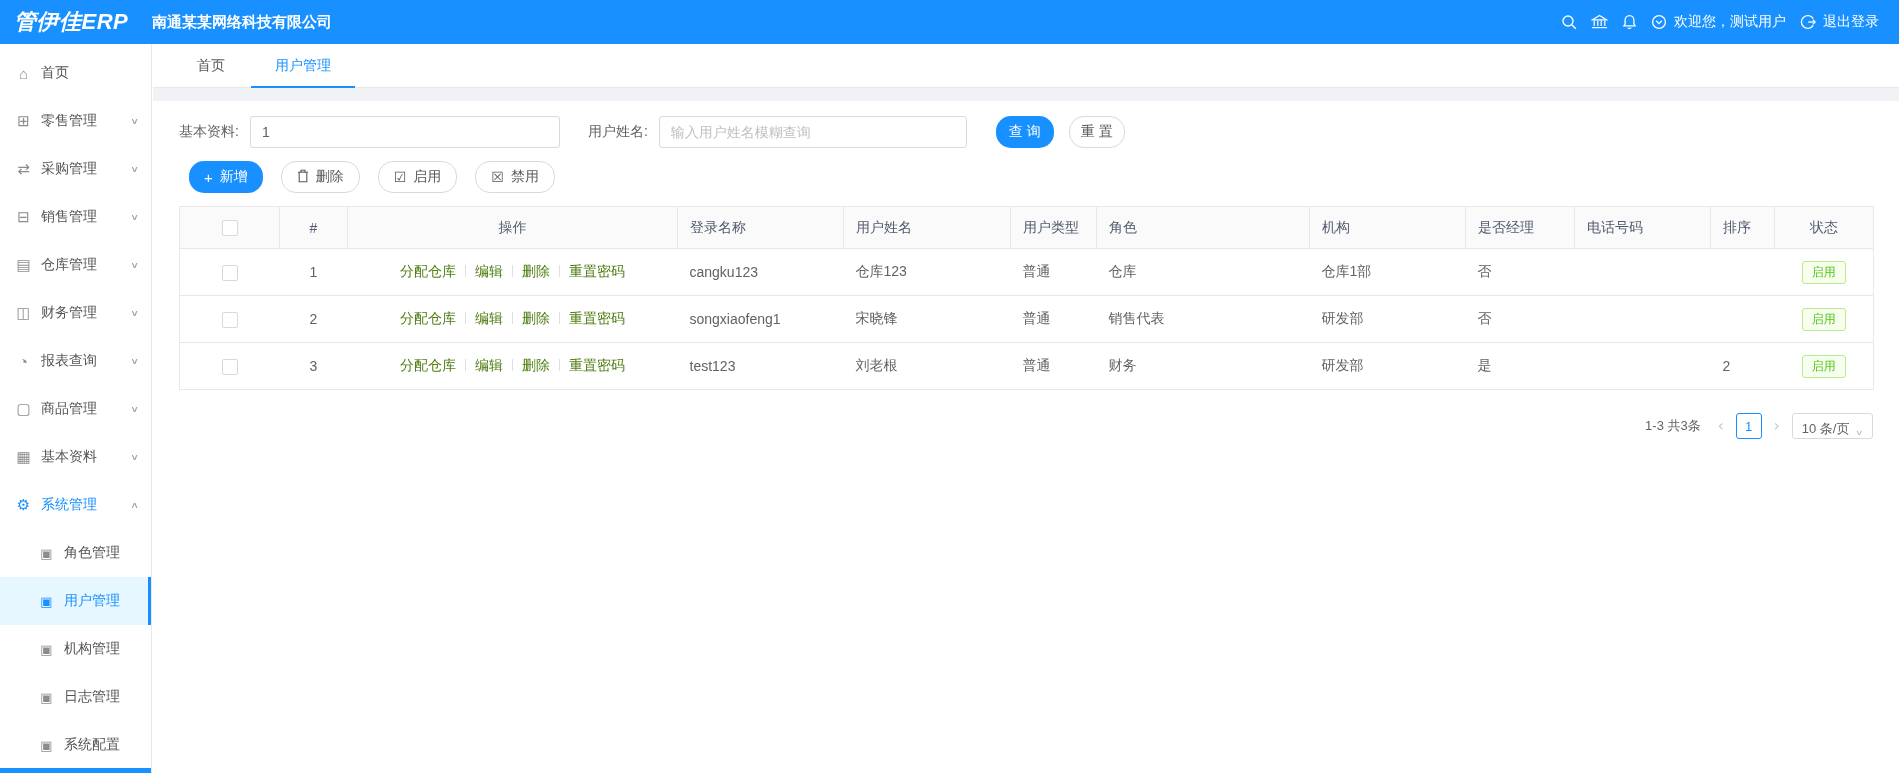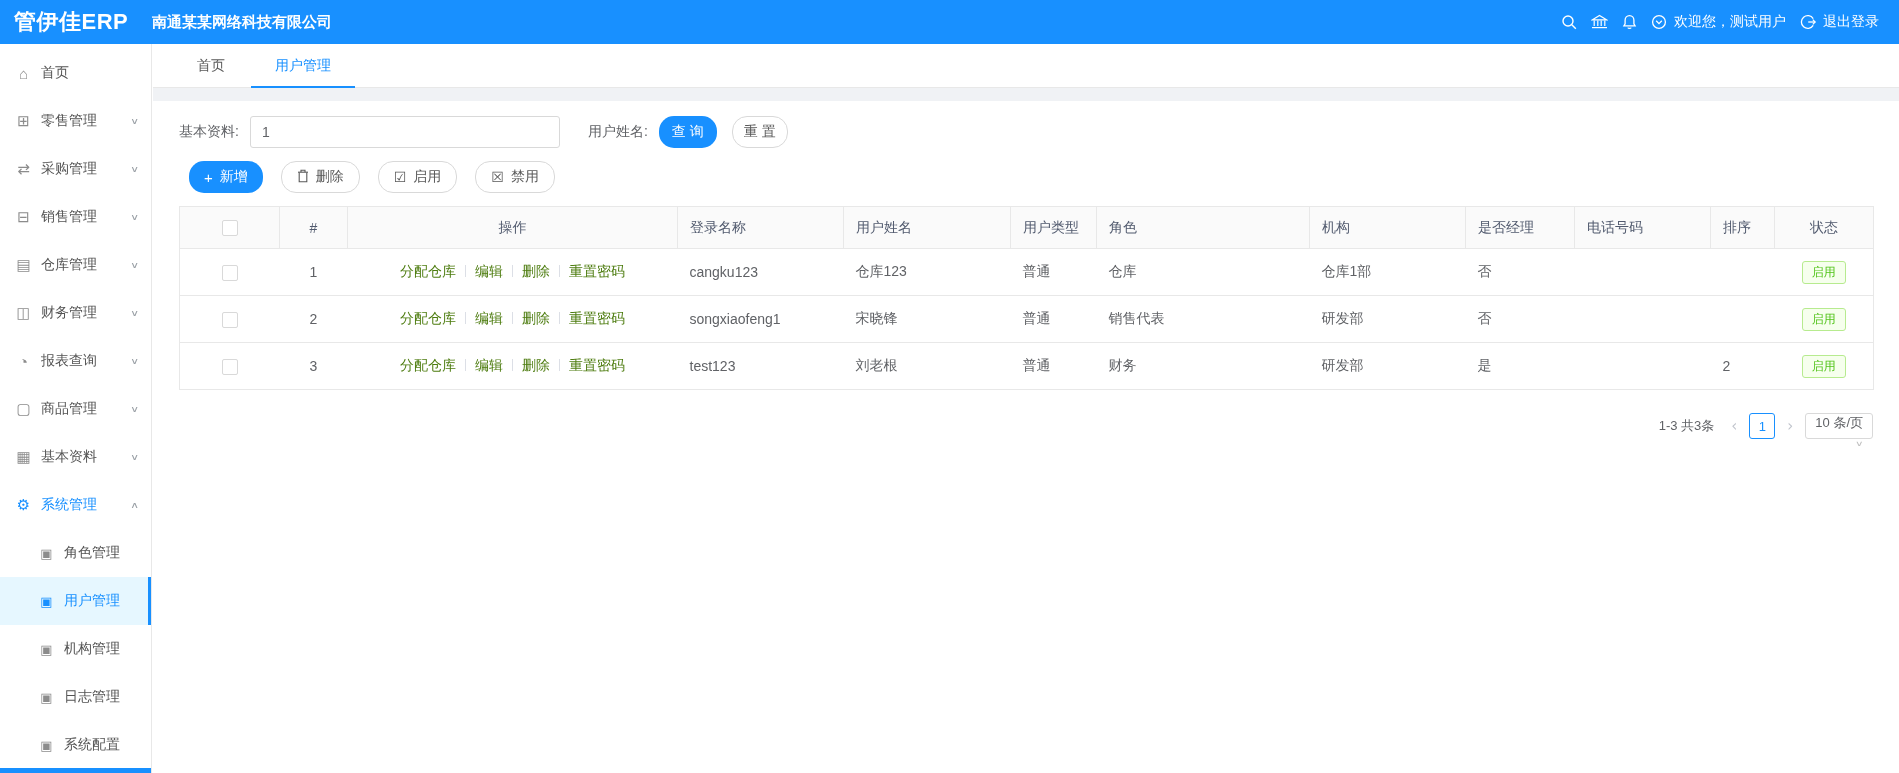--- a/index.html
+++ b/index.html
@@ -6,21 +6,21 @@
   html,body { background:#fff; }
   body {
     width: 1899px; height: 773px; overflow: hidden; position: relative;
     font-family: "Liberation Sans", "DejaVu Sans", sans-serif;
   }
   
   .header {
     position: absolute; top:0; left:0; width:1899px; height:44px;
     background:#1890ff; color:#fff; display:flex; align-items:center; z-index:20;
   }
-  .logo { font-size:22px; font-weight:bold; padding-left:14px; width:140px; letter-spacing:.5px; }
+  .logo { font-size:22px; font-weight:bold; padding-left:14px; width:140px; letter-spacing:.5px;font-style:italic; }
   .company { font-size:15px; font-weight:bold; margin-left:12px; white-space:nowrap; }
   .header-right { margin-left:auto; display:flex; align-items:center; gap:14px; padding-right:20px; font-size:14px; }
   .hicon { display:flex; align-items:center; cursor:pointer; }
   .hgroup { display:flex; align-items:center; gap:7px; cursor:pointer; white-space:nowrap; }
   
   .sidebar {
     position:absolute; top:44px; left:0; width:152px; height:729px;
     background:#fff; border-right:1px solid #e8e8e8; padding-top:5px; overflow:hidden;
   }
   .side-item { height:48px; display:flex; align-items:center; padding:0 13px 0 15px; color:#545454; font-size:14px; cursor:pointer; }
@@ -74,21 +74,21 @@
   tbody td:last-child { border-right:1px solid #e8e8e8; }
   .cb { display:inline-block; width:16px; height:16px; border:1px solid #d9d9d9; border-radius:2px; background:#fff; vertical-align:middle; cursor:pointer; }
   .oplink { color:#4d7c0f; text-decoration:none; cursor:pointer; white-space:nowrap; }
   .sep { display:inline-block; width:1px; height:12px; background:#dcdfe6; margin:0 9px; vertical-align:-1px; }
   .badge { display:inline-block; padding:3px 9px; font-size:12px; color:#52c41a; background:#f6ffed; border:1px solid #b7eb8f; border-radius:3px; line-height:1.25; }
   
   .pager { width:1694px; margin-top:23px; display:flex; align-items:center; justify-content:flex-end; gap:10px; font-size:13px; color:#606266; }
   .pg-total { margin-right:5px; }
   .pg-arrow { color:#c0c4cc; font-size:15px; cursor:pointer; padding:0 2px; font-family:"DejaVu Sans", sans-serif; }
   .pg-page { width:26px; height:26px; border:1px solid #1890ff; border-radius:3px; color:#1890ff; display:flex; align-items:center; justify-content:center; cursor:pointer; background:#fff; }
-  .pg-size { height:26px; border:1px solid #d9d9d9; border-radius:3px; display:flex; align-items:flex-end; gap:7px; padding:0 9px; cursor:pointer; background:#fff;flex-direction:column; }
+  .pg-size { height:26px; border:1px solid #d9d9d9; border-radius:3px; display:flex; align-items:flex-end; gap:7px; padding:0 9px; cursor:pointer; background:#fff; }
   .pg-caret { font-size:9px; color:#bfbfbf; transform:scale(1.3,.8); }
 </style>
 </head>
 <body>
 
 <div class="header">
   <div class="logo">管伊佳ERP</div>
   <div class="company">南通某某网络科技有限公司</div>
   <div class="header-right">
     <span class="hicon">
@@ -218,20 +218,21 @@
     </div>
   </div>
   <div class="gapbar"></div>
 
   <div class="content">
 
     <div class="filter-row">
       <span class="f-label">基本资料:</span>
       <input class="f-input inp-login" type="text" value="1" style="">
       <span class="f-label ml28">用户姓名:</span>
+      <input class="f-input inp-name" type="text" placeholder="输入用户姓名模糊查询" style="">
       <button class="btn btn-primary btn-search">查 询</button>
       <button class="btn btn-plain btn-reset">重置</button>
     </div>
 
     <div class="toolbar">
       <button class="btn btn-primary btn-tool">
         <span class="tool-glyph">+</span>
         <span>新增</span>
       </button>
       <button class="btn btn-plain btn-tool">

